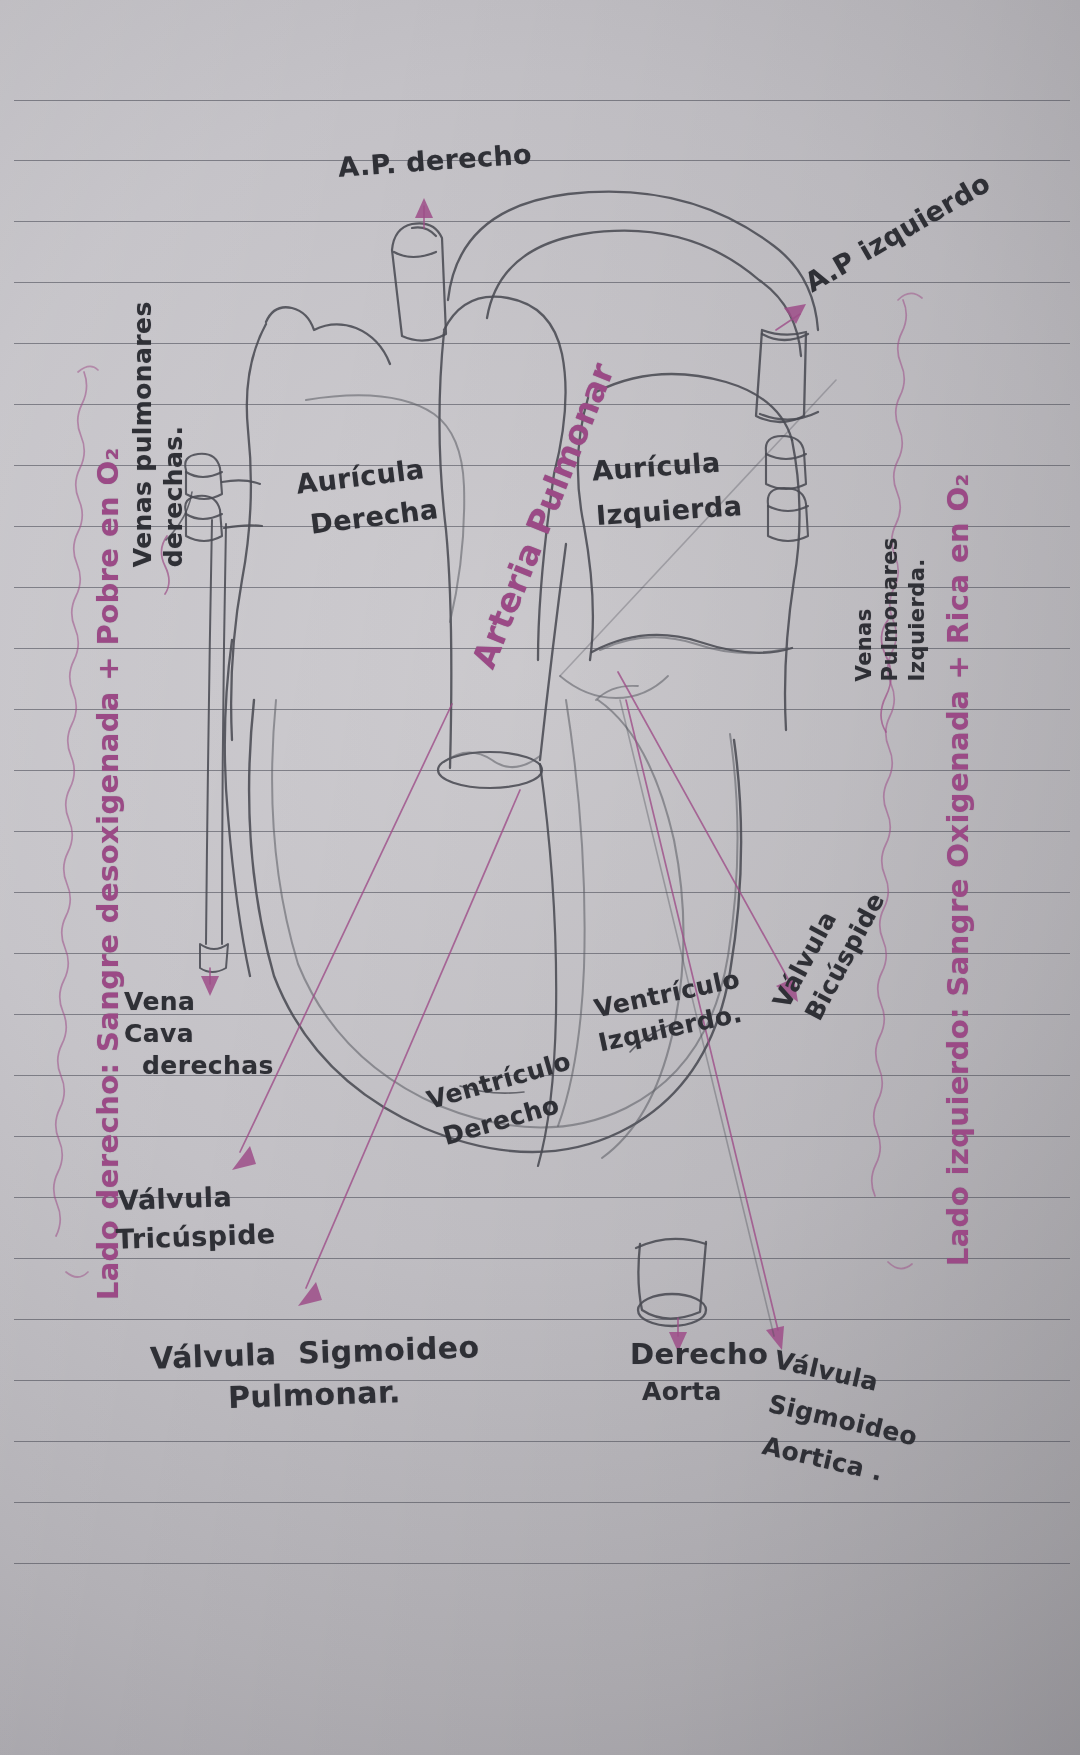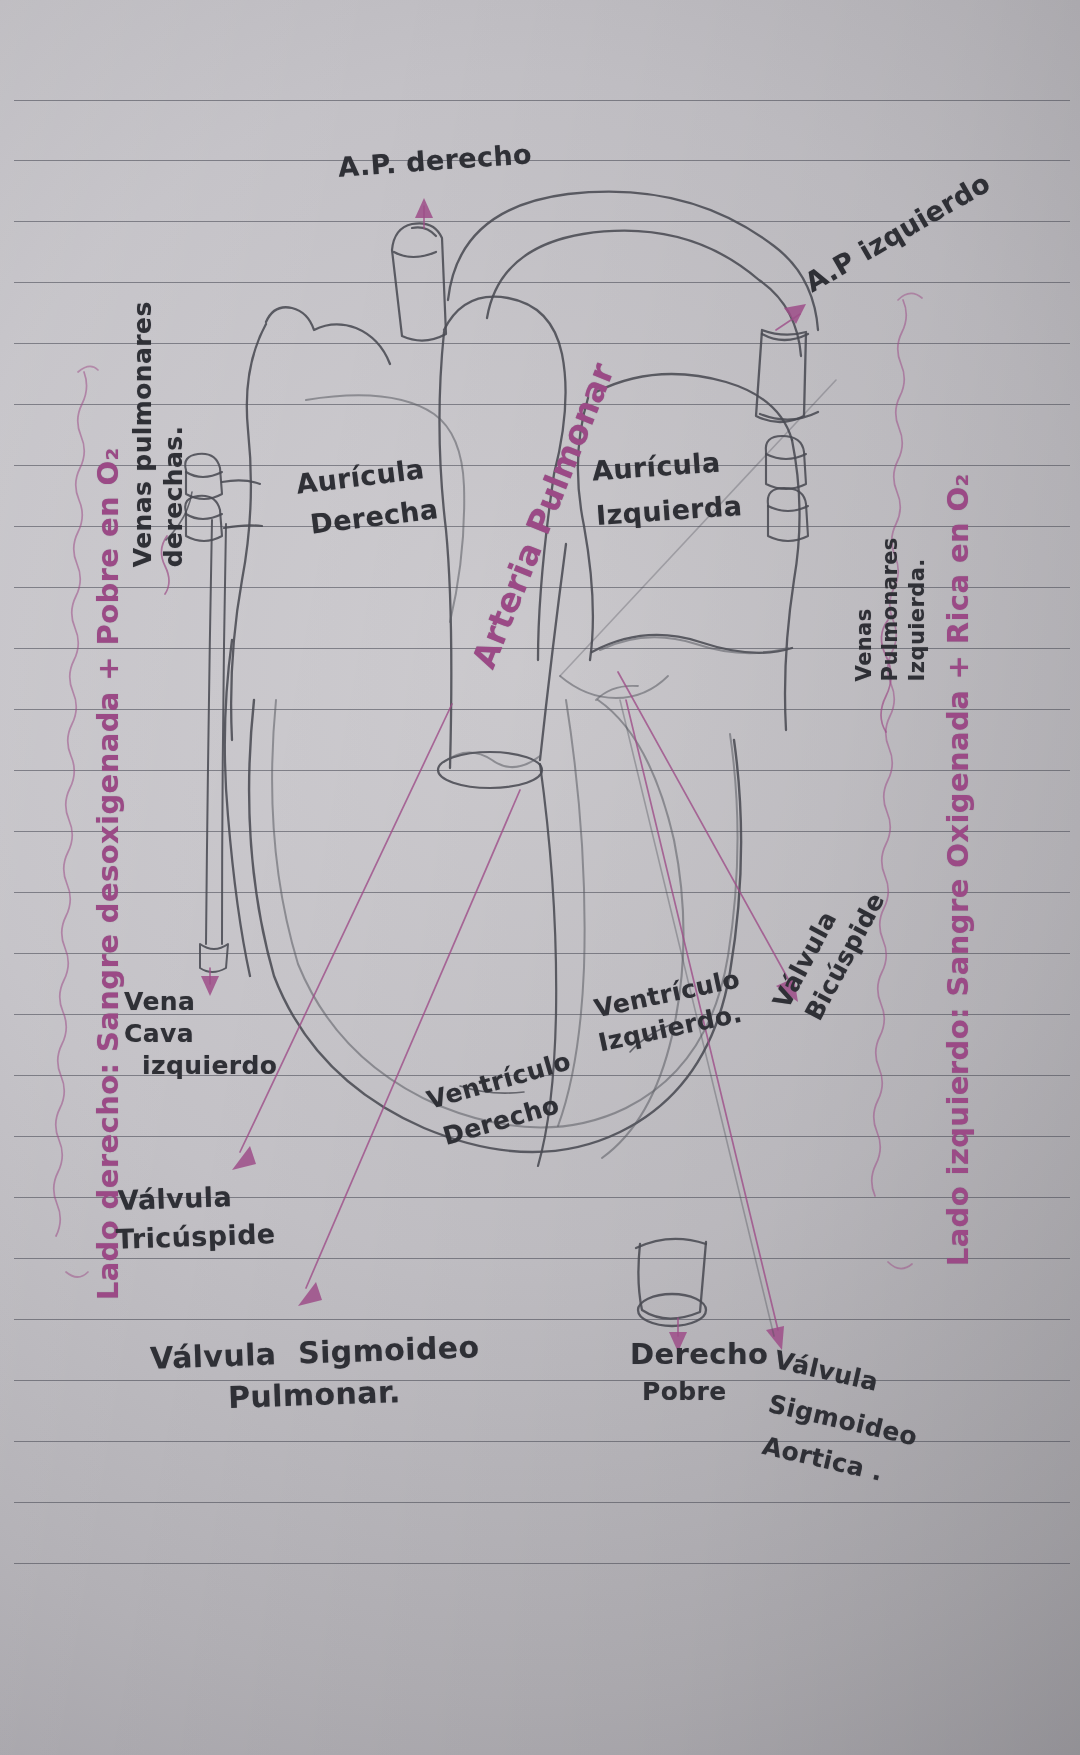--- a/index.html
+++ b/index.html
@@ -231,37 +231,37 @@
   <div class="hand lg" style="left:296px;top:462px;transform:rotate(-7deg);">Aurícula</div>
   <div class="hand lg" style="left:310px;top:502px;transform:rotate(-7deg);">Derecha</div>
 
   <div class="hand lg" style="left:592px;top:452px;transform:rotate(-4deg);">Aurícula</div>
   <div class="hand lg" style="left:596px;top:496px;transform:rotate(-4deg);">Izquierda</div>
 
   <div class="hand pink" style="left:383px;top:500px;width:320px;transform:rotate(-68deg);transform-origin:center;font-size:33px;">Arteria Pulmonar</div>
 
   <div class="hand med" style="left:124px;top:988px;">Vena</div>
   <div class="hand med" style="left:124px;top:1020px;">Cava</div>
-  <div class="hand med" style="left:142px;top:1052px;">izquierdo</div>
+  <div class="hand med" style="left:142px;top:1052px;">derechas</div>
 
   <div class="hand lg" style="left:118px;top:1184px;transform:rotate(-2deg);">Válvula</div>
   <div class="hand lg" style="left:116px;top:1222px;transform:rotate(-2deg);">Tricúspide</div>
 
   <div class="hand med" style="left:424px;top:1088px;transform:rotate(-16deg);transform-origin:left top;">Ventrículo</div>
   <div class="hand med" style="left:440px;top:1124px;transform:rotate(-16deg);transform-origin:left top;">Derecho</div>
 
   <div class="hand med" style="left:592px;top:996px;transform:rotate(-12deg);transform-origin:left top;">Ventrículo</div>
   <div class="hand med" style="left:596px;top:1030px;transform:rotate(-12deg);transform-origin:left top;">Izquierdo.</div>
 
   <div class="hand med" style="left:768px;top:1000px;transform:rotate(-62deg);transform-origin:left top;">Válvula</div>
   <div class="hand med" style="left:800px;top:1012px;transform:rotate(-62deg);transform-origin:left top;">Bicúspide</div>
 
   <div class="hand" style="left:150px;top:1336px;font-size:30px;transform:rotate(-2deg);">Válvula  Sigmoideo</div>
   <div class="hand" style="left:228px;top:1378px;font-size:30px;transform:rotate(-2deg);">Pulmonar.</div>
 
   <div class="hand" style="left:630px;top:1338px;font-size:29px;">Derecho</div>
-  <div class="hand" style="left:642px;top:1378px;font-size:25px;">Pobre</div>
+  <div class="hand" style="left:642px;top:1378px;font-size:25px;">Aorta</div>
 
   <div class="hand med" style="left:778px;top:1346px;transform:rotate(13deg);transform-origin:left top;">Válvula</div>
   <div class="hand med" style="left:772px;top:1390px;transform:rotate(13deg);transform-origin:left top;">Sigmoideo</div>
   <div class="hand med" style="left:766px;top:1432px;transform:rotate(13deg);transform-origin:left top;">Aortica .</div>
 
 </div>
 
 </body></html>

